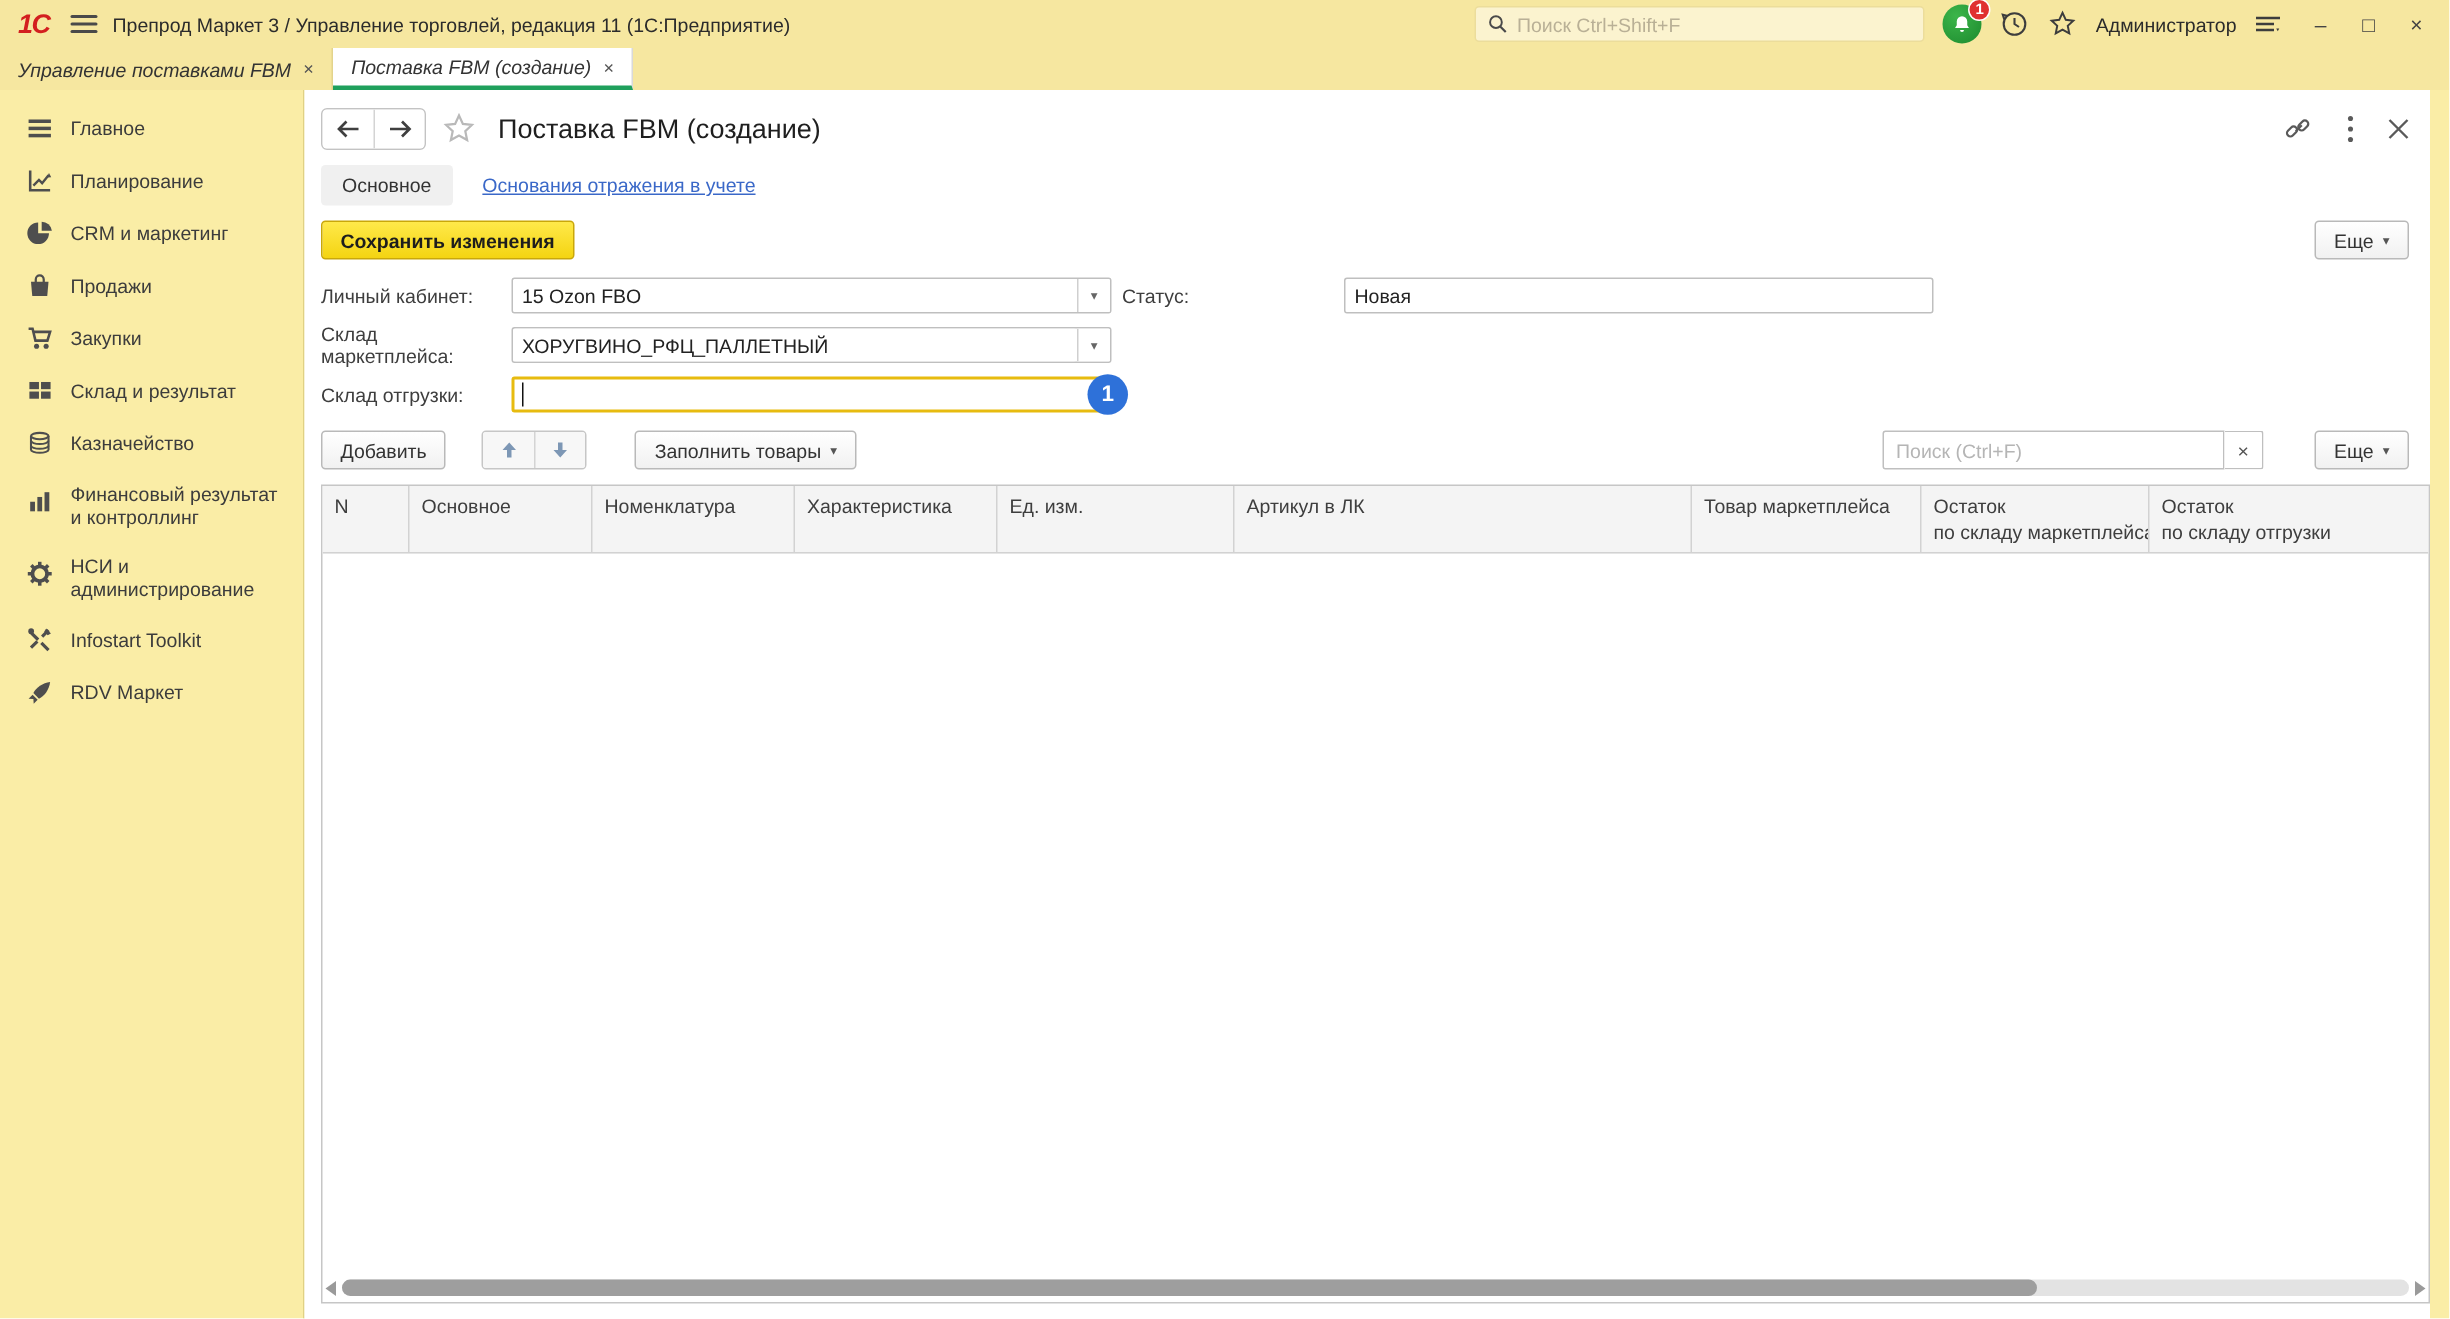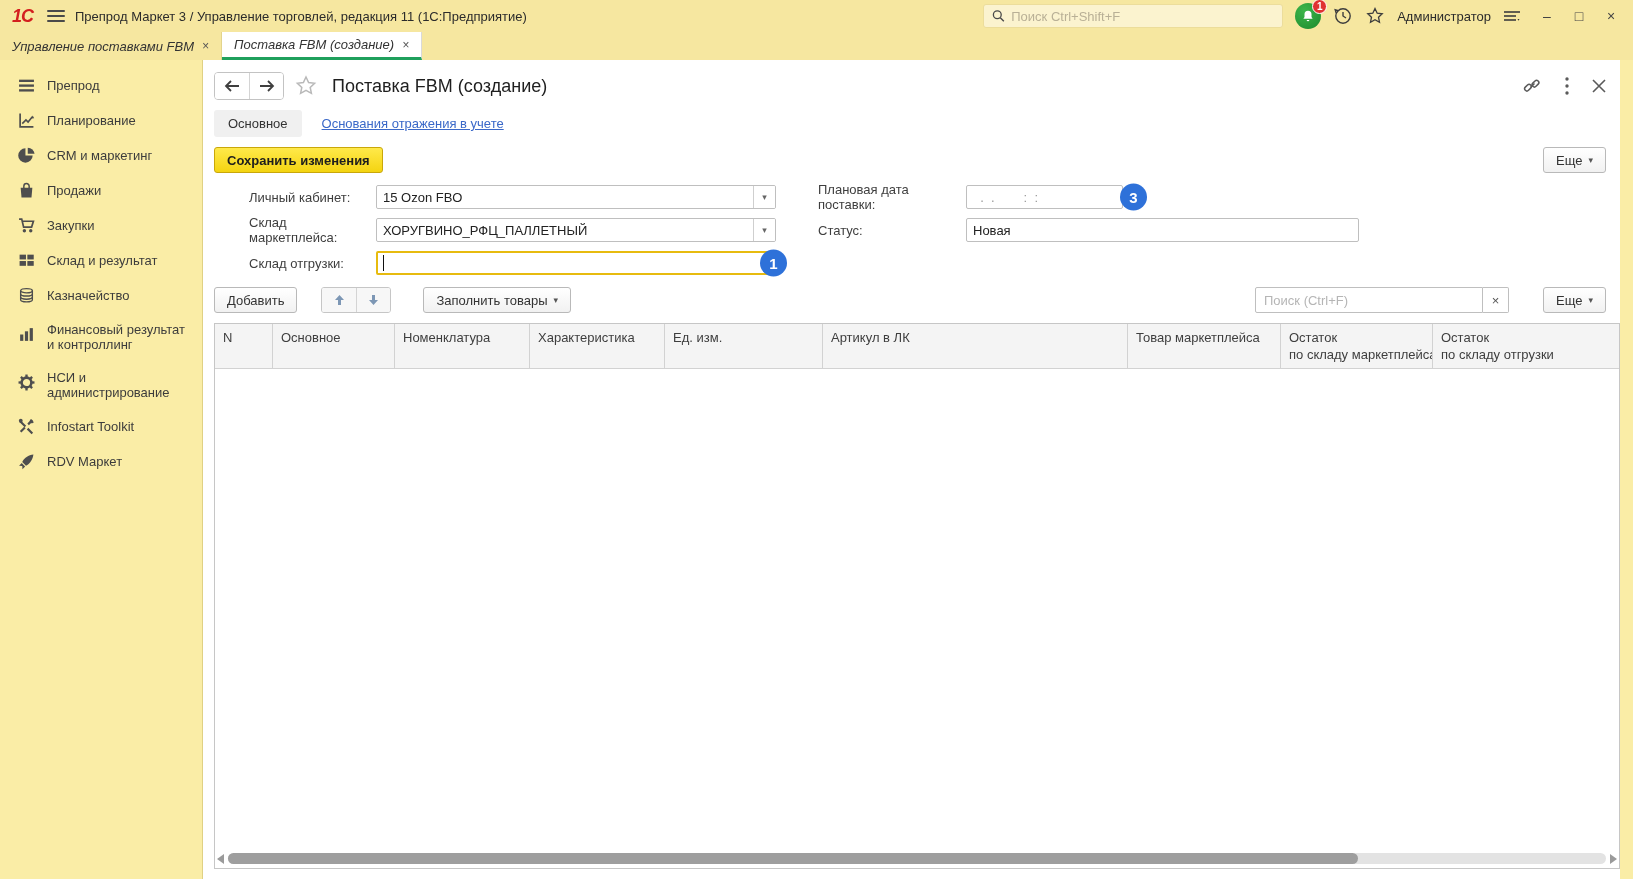--- a/index.html
+++ b/index.html
@@ -55,21 +55,21 @@
   .cmd-row { display:flex; align-items:center; margin-top:10px; padding-right:14px; }
   .btn { display:inline-flex; align-items:center; gap:6px; background:linear-gradient(#ffffff,#f1f1f1); border:1px solid #b9b9b9; border-radius:3px; height:26px; padding:0 12px; cursor:pointer; color:#333; }
   .btn-save { background:linear-gradient(#ffe94a,#f4d411); border:1px solid #c9a70a; font-weight:bold; color:#1d1d1d; }
   .btn .caret { font-size:9px; color:#555; }
   .ml-auto { margin-left:auto; }
 
   
   .fields { display:flex; margin-top:12px; gap:8px; }
   .fcol { display:flex; flex-direction:column; gap:9px; }
   .frow { display:flex; align-items:center; height:24px; }
-  .flabel { color:#3e3e3e;margin-left:35px; }
+  .flabel { color:#3e3e3e; }
   .fcol-left .flabel { width:127px; }
   .fcol-right .flabel { width:148px; }
   .fwrap { position:relative; display:flex; }
   .finput { height:24px; border:1px solid #bfbfbf; border-radius:2px; font-size:13px; padding:0 6px; color:#222; outline:none; font-family:Liberation Sans, sans-serif; }
   .finput::placeholder { color:#9a9a9a; }
   .combo { display:flex; border:1px solid #bfbfbf; border-radius:2px; height:24px; overflow:hidden; }
   .combo input { border:none; height:22px; }
   .combo-arrow { width:22px; border-left:1px solid #cfcfcf; background:#fff; display:flex; align-items:center; justify-content:center; color:#666; font-size:9px; cursor:pointer; }
   .hl { border:2px solid #e7bb0f !important; border-radius:2px; }
   .cursor-bar { position:absolute; left:7px; top:4px; width:1px; height:16px; background:#111; }
@@ -168,21 +168,21 @@
 
 <div class="main">
 
   <div class="sidebar">
     <div class="side-item">
       <svg width="17" height="17" viewBox="0 0 16 16">
           <rect x="1" y="2.5" width="14" height="2.2" fill="#4e4e4e"></rect>
           <rect x="1" y="7" width="14" height="2.2" fill="#4e4e4e"></rect>
           <rect x="1" y="11.5" width="14" height="2.2" fill="#4e4e4e"></rect>
         </svg>
-      <span>Препрод</span>
+      <span>Главное</span>
     </div>
     <div class="side-item">
       <svg width="17" height="17" viewBox="0 0 16 16">
           <path d="M2 1.5 V14 H14.5" fill="none" stroke="#4e4e4e" stroke-width="1.6"></path>
           <path d="M4 11 L7.5 7.5 L9.5 9.5 L13.5 4.5" fill="none" stroke="#4e4e4e" stroke-width="1.5"></path>
           <path d="M13.8 3.2 l1.4 2.6 -2.8.2 z" fill="#4e4e4e"></path>
         </svg>
       <span>Планирование</span>
     </div>
     <div class="side-item">
@@ -344,27 +344,20 @@
           <div class="fwrap">
             <input class="finput hl" style="width: 400px;" value="">
             <div class="cursor-bar"></div>
             <div class="badge" style="right:-11px">1</div>
           </div>
         </div>
       </div>
 
       <div class="fcol fcol-right" style="margin-left:-1px">
         <div class="frow">
-          <span class="flabel">Плановая дата поставки:</span>
-          <div class="fwrap">
-            <input class="finput" style="width: 157px;" placeholder="  .  .        :  :">
-            <div class="badge" style="right:-24px">3</div>
-          </div>
-        </div>
-        <div class="frow">
           <span class="flabel">Статус:</span>
           <div class="fwrap">
             <input class="finput" style="width: 393px;" value="Новая">
           </div>
         </div>
       </div>
     </div>
 
     <div class="tbl-toolbar">
       <div class="btn">Добавить</div>

